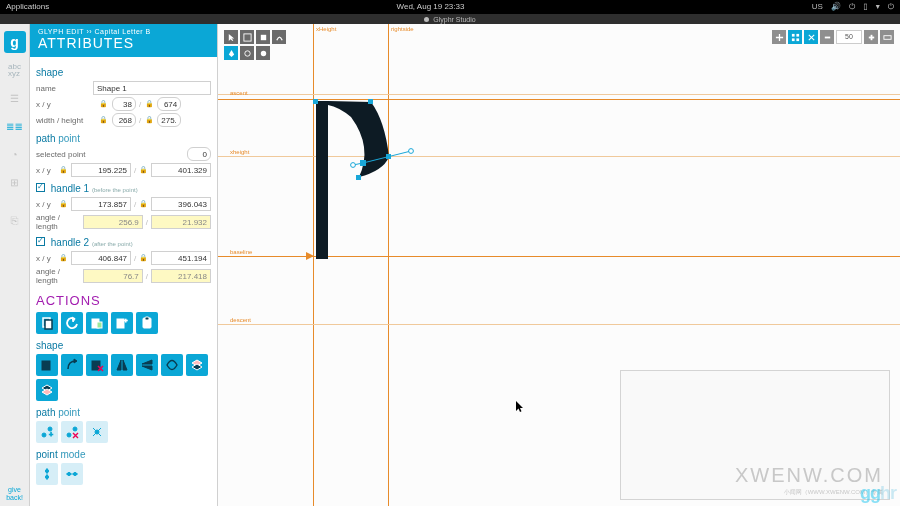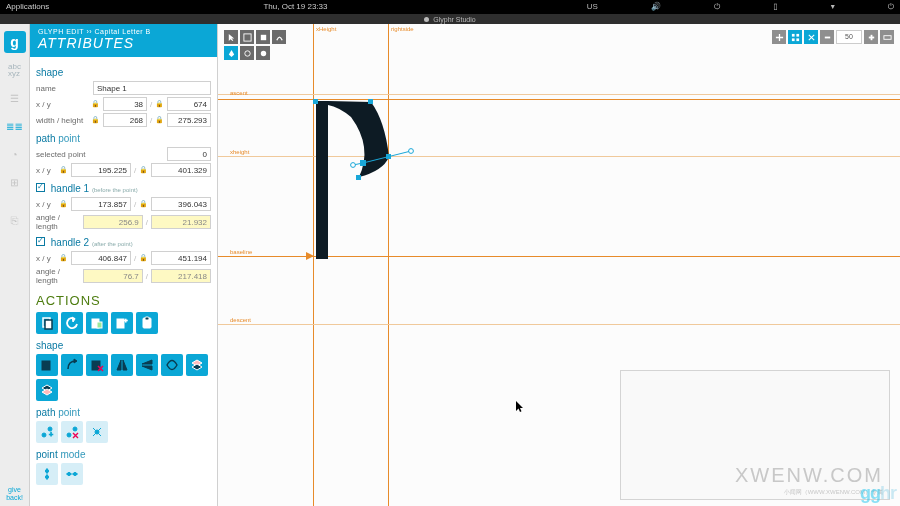--- a/index.html
+++ b/index.html
@@ -2,21 +2,21 @@
 <html><head>
 <meta charset="utf-8">
 <style>
   *{box-sizing:border-box;margin:0;padding:0;font-family:"Segoe UI",Tahoma,sans-serif;}
   html,body{width:900px;height:506px;overflow:hidden;background:#e8e8e8;}
   
   .gnome-bar{height:14px;background:#000;color:#ccc;font-size:8px;line-height:14px;
              display:flex;justify-content:space-between;align-items:center;padding:0 6px;}
   .gnome-bar .left{display:flex;gap:6px;}
   .gnome-bar .right{display:flex;gap:8px;align-items:center;}
-  .gnome-bar .right span{opacity:.9;margin-left:45px;}
+  .gnome-bar .right span{opacity:.9;}
   
   .title-strip{height:10px;background:#2e2e2e;color:#bbb;font-size:7px;
                display:flex;align-items:center;justify-content:center;}
   .title-strip .dot{width:5px;height:5px;border-radius:50%;background:#bbb;margin-right:4px;}
   
   .app{position:absolute;top:24px;left:0;right:0;bottom:0;background:#f7f7f7;display:flex;}
   
   .rail{width:30px;background:#ededed;display:flex;flex-direction:column;align-items:center;
         padding-top:4px;border-right:1px solid #d0d0d0;position:relative;}
   .rail .ritem{width:22px;height:22px;margin:3px 0;border-radius:3px;display:flex;
@@ -24,45 +24,45 @@
   .rail .ritem.logo{background:#0ba7d6;color:#fff;font-weight:bold;font-size:14px;}
   .rail .give{position:absolute;bottom:4px;font-size:7px;color:#0ba7d6;text-align:center;
               line-height:8px;}
   
   .panel{width:188px;background:#fff;border-right:1px solid #d0d0d0;overflow-y:auto;
          overflow-x:hidden;}
   .panel::-webkit-scrollbar{width:6px;}
   .panel::-webkit-scrollbar-thumb{background:#c5c5c5;border-radius:3px;}
   .phdr{background:#0ba7d6;color:#fff;padding:4px 8px 6px;}
   .phdr .crumb{font-size:7px;letter-spacing:.5px;}
-  .phdr .ttl{font-size:14px;letter-spacing:1px;font-weight:300;font-style:italic;}
+  .phdr .ttl{font-size:14px;letter-spacing:1px;font-weight:300;}
   .sect{padding:4px 6px 2px;}
   .sh{color:#0a7aa3;font-size:10px;margin:6px 0 3px;}
   .sh .lite{color:#3399bb;font-weight:300;}
   .sh .mini{font-size:6px;color:#8aa;}
   .row{display:flex;align-items:center;font-size:8px;color:#555;margin:2px 0;gap:3px;}
   .row .lab{width:60px;color:#6b6b6b;}
   .inp{height:14px;border:1px solid #d0d0d0;background:#fff;font-size:8px;text-align:right;
-       padding:0 3px;color:#333;} .inp.w48{width:60px;} .inp.w34{width:44px;}
+       padding:0 3px;color:#333;} .inp.w48{width:60px;} .inp.w34{width:24px;border-radius:6px;}
   .grey{background:#fef9c3;color:#888;}
   .lock{width:10px;height:14px;display:flex;align-items:center;justify-content:center;
         color:#bbb;font-size:7px;}
   .ddbtn{flex:1;height:15px;background:#8f8f8f;color:#fff;font-size:8px;border:none;
          display:flex;align-items:center;justify-content:center;gap:3px;}
   .info{width:12px;height:12px;border-radius:50%;border:1px solid #bcd;color:#8ac;
         font-size:7px;display:flex;align-items:center;justify-content:center;margin-left:3px;}
   .pticons{display:flex;gap:2px;}
   .pticons .pi{width:14px;height:14px;border:1px solid #d0d0d0;background:#fff;
                display:flex;align-items:center;justify-content:center;}
   .pticons .pi svg{width:10px;height:10px;}
   .chk{width:9px;height:9px;border:1px solid #0a7aa3;display:inline-block;margin-right:3px;
        position:relative;}
   .chk::after{content:"✓";position:absolute;top:-2px;left:0;font-size:8px;color:#0a7aa3;}
   
-  .ahdr{color:#4d7c0f;font-size:13px;letter-spacing:1px;margin:8px 0 4px;}
+  .ahdr{color:#a21caf;font-size:13px;letter-spacing:1px;margin:8px 0 4px;}
   .btnrow{display:flex;gap:3px;flex-wrap:wrap;margin-bottom:4px;}
   .abtn{width:22px;height:22px;background:#0ba7d6;border-radius:2px;display:flex;
         align-items:center;justify-content:center;}
   .abtn svg{width:14px;height:14px;fill:#fff;stroke:#fff;}
   .abtn.dark svg{fill:#083d52;stroke:#083d52;}
   .abtn.lite{background:#d6eef7;}
   .abtn.lite svg{fill:#0ba7d6;stroke:#0ba7d6;}
   
   .canvas{flex:1;position:relative;background:#fcfcfc;overflow:hidden;}
   .canvas .majorlbl{position:absolute;font-size:6px;color:#e78b2a;}
@@ -102,21 +102,21 @@
   .cursor{position:absolute;width:8px;height:12px;}
   .cursor svg{width:8px;height:12px;}
 </style>
 </head>
 <body>
 
 <div class="gnome-bar">
   <div class="left">
     <span>Applications</span>
   </div>
-  <div>Thu, Oct 19   23:33</div>
+  <div>Wed, Aug 19   23:33</div>
   <div class="right">
     <span>US</span>
     <span>🔊</span>
     <span>⏻</span>
     <span>▯</span>
     <span>▾</span>
     <span>⏻</span>
   </div>
 </div>
 <div class="title-strip">

